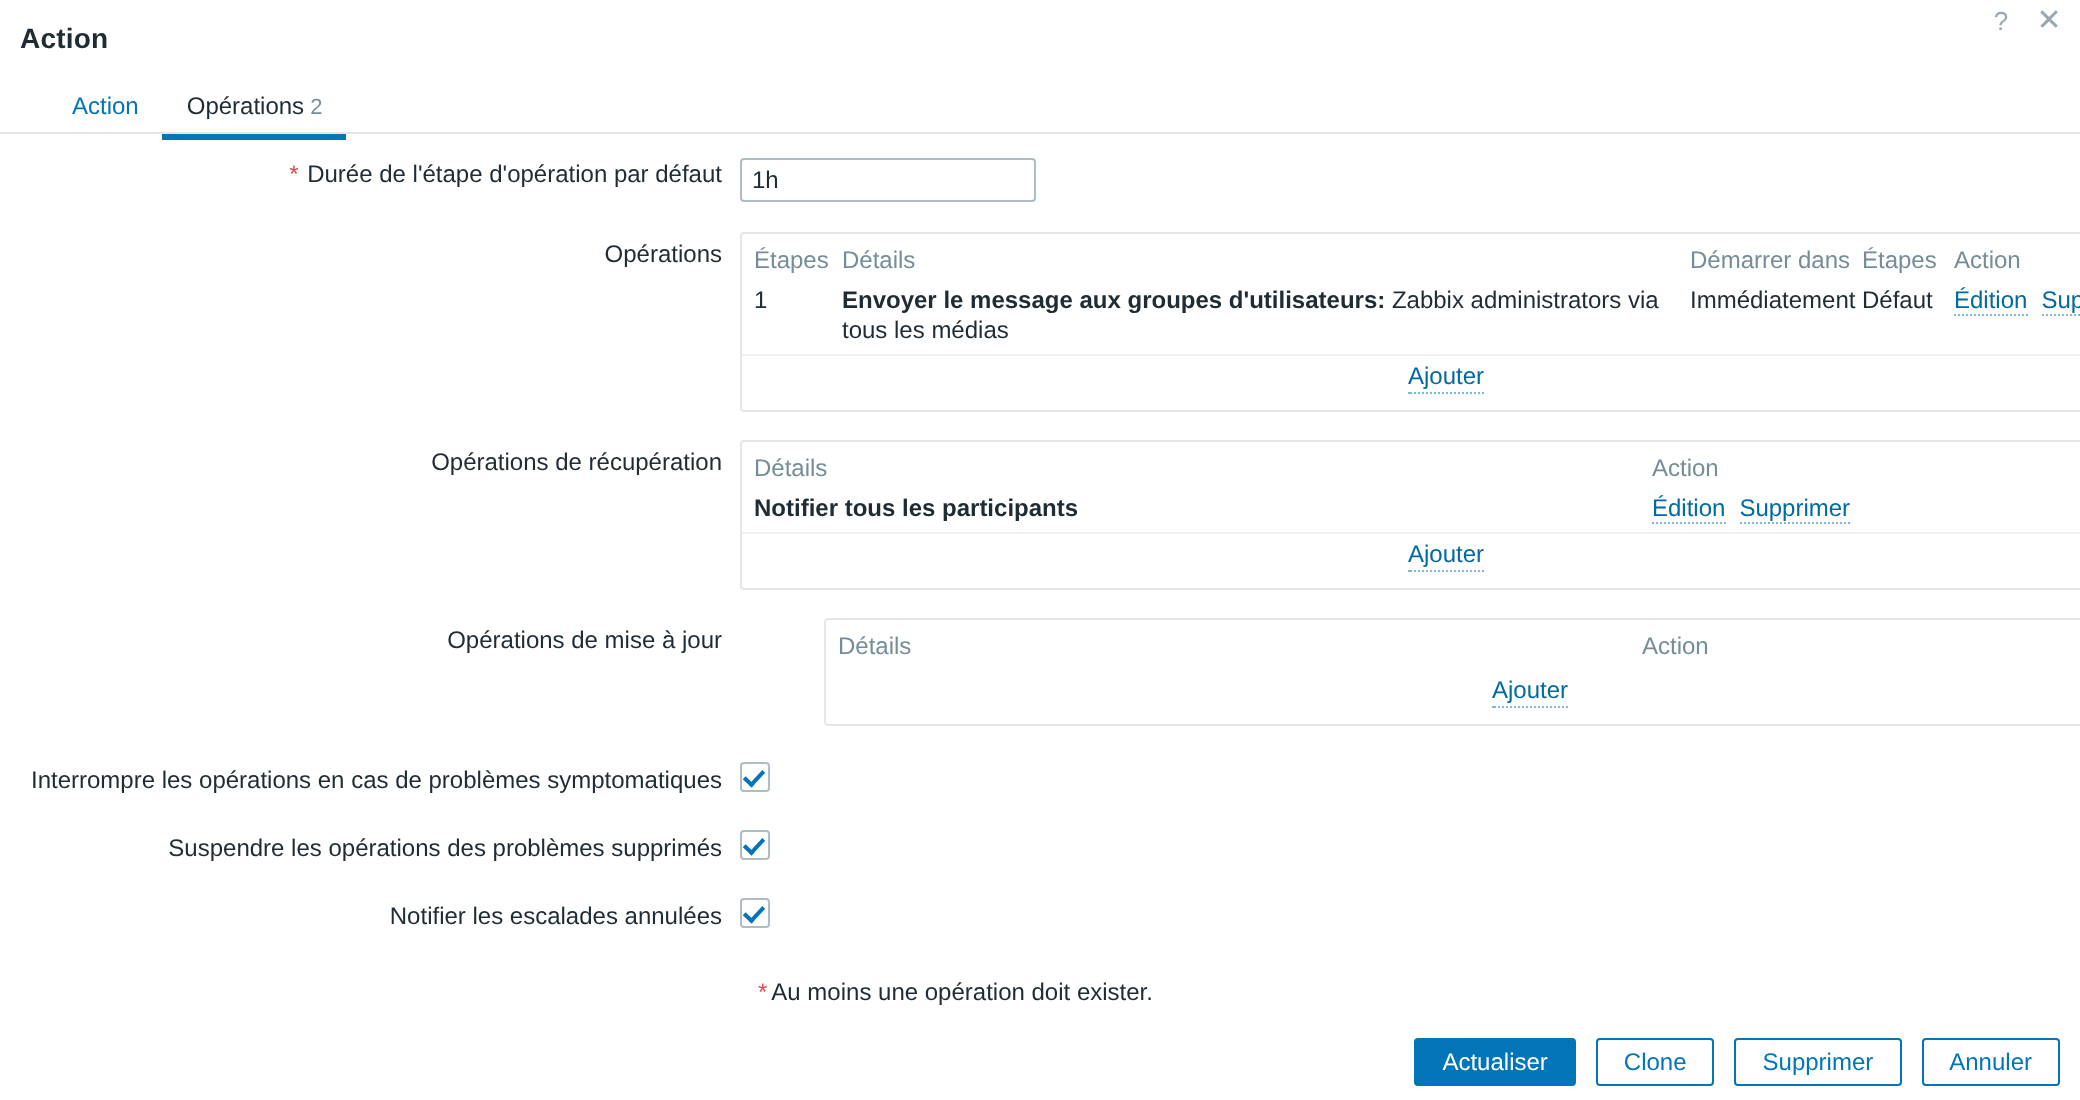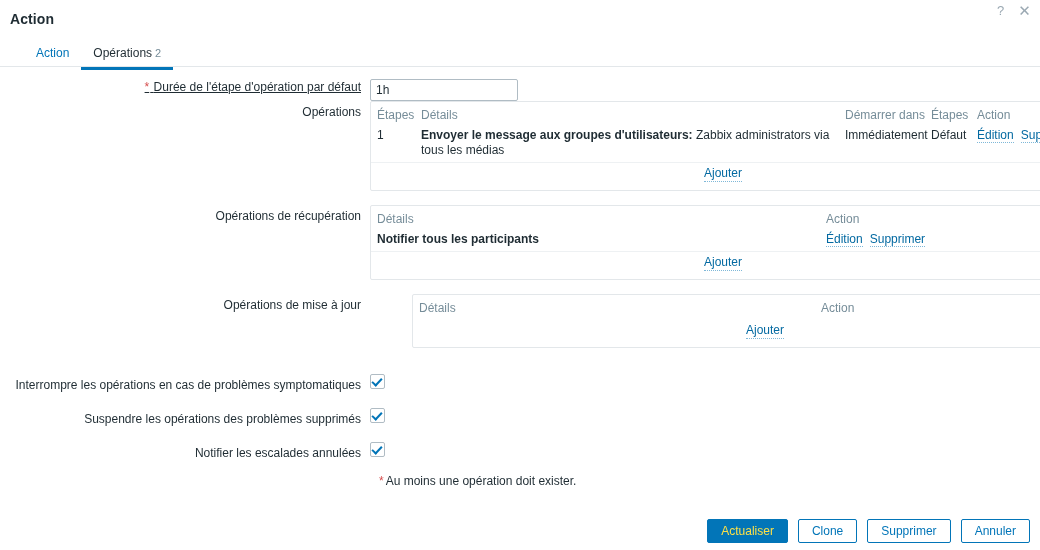--- a/index.html
+++ b/index.html
@@ -161,21 +161,21 @@
     color: #0369a1;
     text-decoration: none;
     border-bottom: 1px dotted #7fb8d8;
     cursor: pointer;
   }
   .lnk + .lnk { margin-left: 7px; }
 
   
   .cbrow {
     display: flex;
-    align-items: flex-end;
+    align-items: center;
     height: 34px;
   }
   .cbrow .lbl { line-height: 14px; }
   .chk {
     width: 15px;
     height: 15px;
     box-sizing: border-box;
     border: 1px solid #b0bcc4;
     background: #fff;
     border-radius: 2px;
@@ -220,21 +220,21 @@
     border: 1px solid #0275b8;
     background: #fff;
     color: #0275b8;
     cursor: pointer;
     line-height: 22px;
     box-sizing: border-box;
     white-space: nowrap;
   }
   .btn.primary {
     background: #0275b8;
-    color: #fde047;
+    color: #ffffff;
     border-color: #0275b8;
   }
 </style>
 </head>
 <body>
 
 <div class="dlg-header">
   <div class="dlg-title">Action</div>
   <div class="hdr-controls">
     <div class="hdr-btn">?</div>
@@ -245,21 +245,21 @@
 <div class="tabs">
   <div class="tab">
     <span>Action</span>
   </div><div class="tab selected">
     <span>Opérations</span><span class="tab-count">2</span>
   </div>
 </div>
 
 <div class="form">
 
-  <div class="row" style="margin-bottom:0;text-decoration:underline;">
+  <div class="row" style="margin-bottom:15px;">
     <div class="lbl"><span class="req">*</span> <span>Durée de l'étape d'opération par défaut</span></div>
     <div class="fld">
       <input class="txt-input" type="text" value="1h" style="">
     </div>
   </div>
 
   <div class="row" style="margin-bottom:14px;">
     <div class="lbl" style="padding-top:3px;">Opérations</div>
     <div class="fld">
       <div class="op-table">

